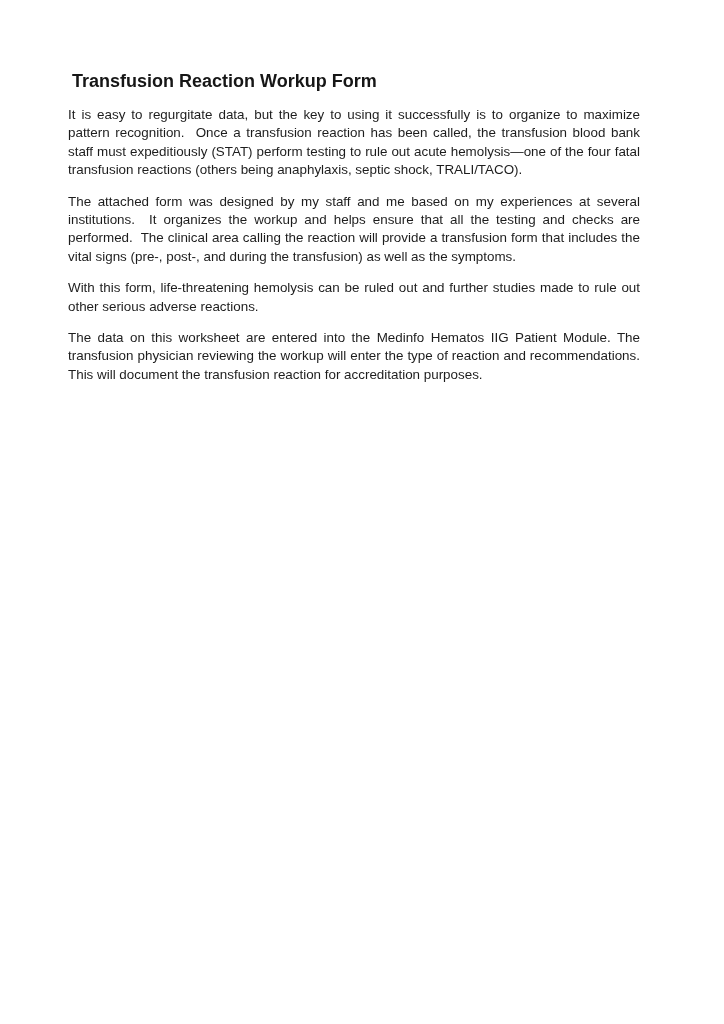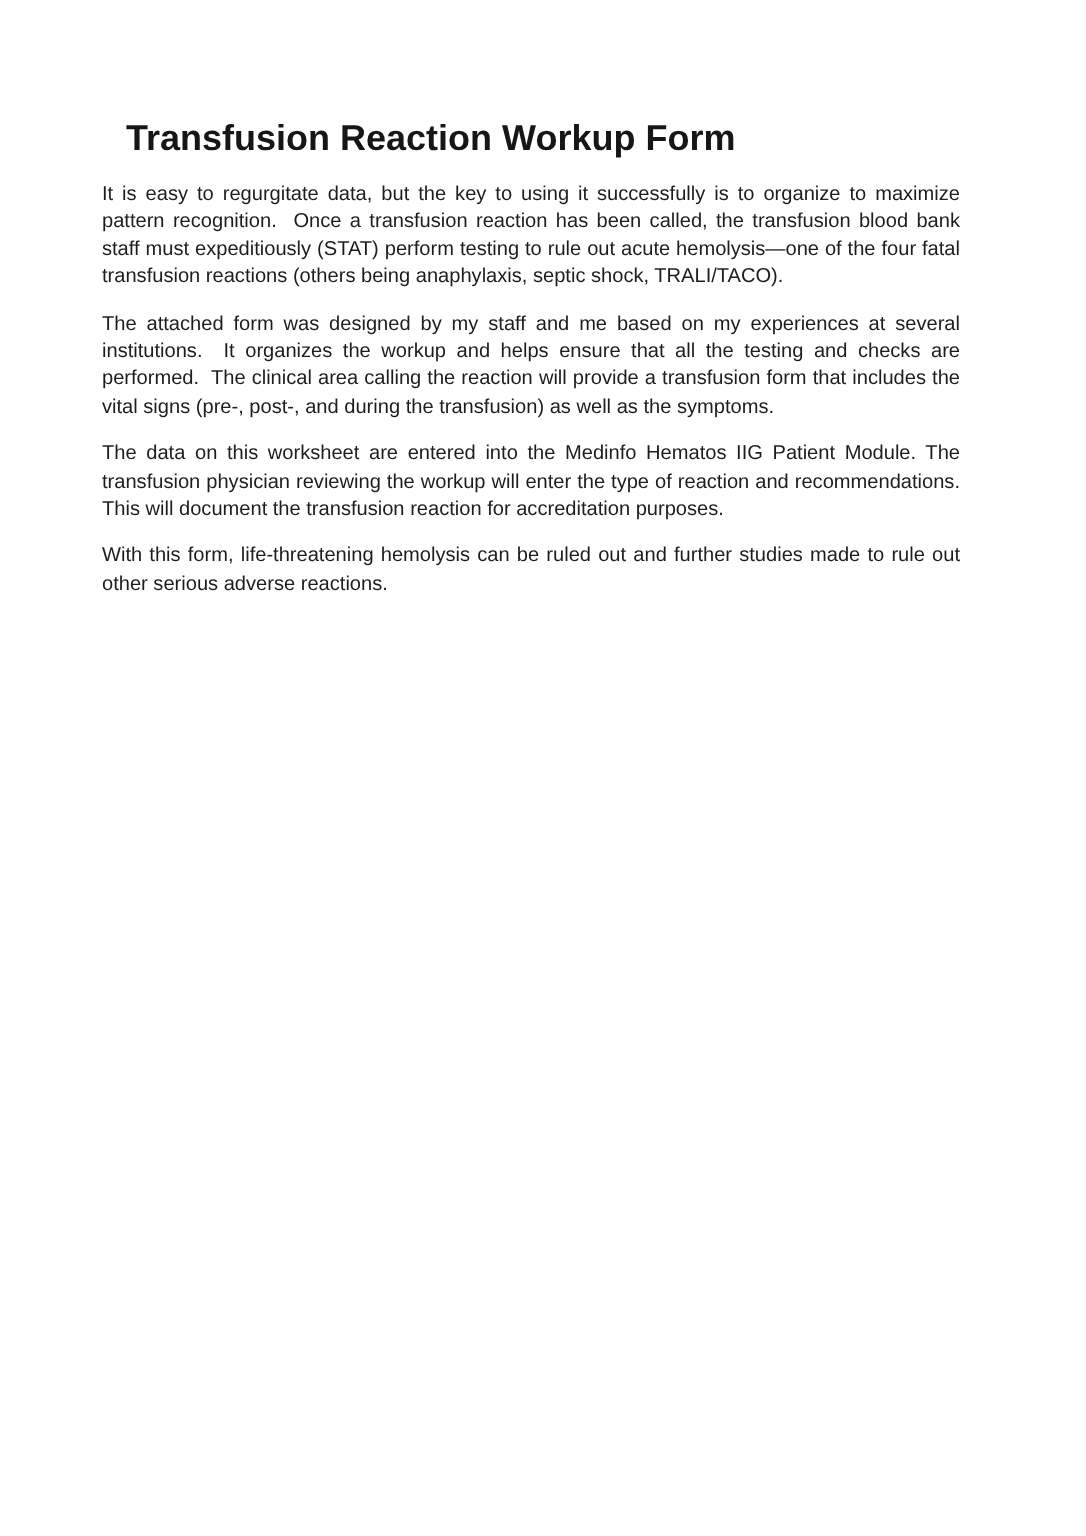--- a/index.html
+++ b/index.html
@@ -16,24 +16,24 @@
     font-family: "Liberation Sans", sans-serif;
     color: #1d1d1d;
   }
   .content {
     position: absolute;
     left: 68px;
     top: 66px;
     width: 588px;
   }
   .doc-title {
-    font-size: 24px;
+    font-size: 18px;
     line-height: 22px;
     font-weight: bold;
-    margin: 16px;
+    margin: 4px;
     color: #161616;
   }
   .byline {
     font-size: 14px;
     line-height: 18.5px;
     font-weight: bold;
     color: #161616;
   }
   .body-paragraph {
     font-size: 13.4px;
@@ -48,16 +48,16 @@
   }
 </style>
 </head>
 <body>
 
 <div class="page">
   <div class="content">
     <h1 class="doc-title">Transfusion Reaction Workup Form</h1>
     <p class="body-paragraph">It is easy to regurgitate data, but the key to using it successfully is to organize to maximize pattern recognition.  Once a transfusion reaction has been called, the transfusion blood bank staff must expeditiously (STAT) perform testing to rule out acute hemolysis—one of the four fatal transfusion reactions (others being anaphylaxis, septic shock, TRALI/TACO).</p>
     <p class="body-paragraph">The attached form was designed by my staff and me based on my experiences at several institutions.  It organizes the workup and helps ensure that all the testing and checks are performed.  The clinical area calling the reaction will provide a transfusion form that includes the vital signs (pre-, post-, and during the transfusion) as well as the symptoms.</p>
+    <p class="body-paragraph">With this form, life-threatening hemolysis can be ruled out and further studies made to rule out other serious adverse reactions.</p>
     <p class="body-paragraph">The data on this worksheet are entered into the Medinfo Hematos IIG Patient Module. The transfusion physician reviewing the workup will enter the type of reaction and recommendations. This will document the transfusion reaction for accreditation purposes.</p>
-    <p class="body-paragraph">With this form, life-threatening hemolysis can be ruled out and further studies made to rule out other serious adverse reactions.</p>
   </div>
 </div>
 
 </body></html>

